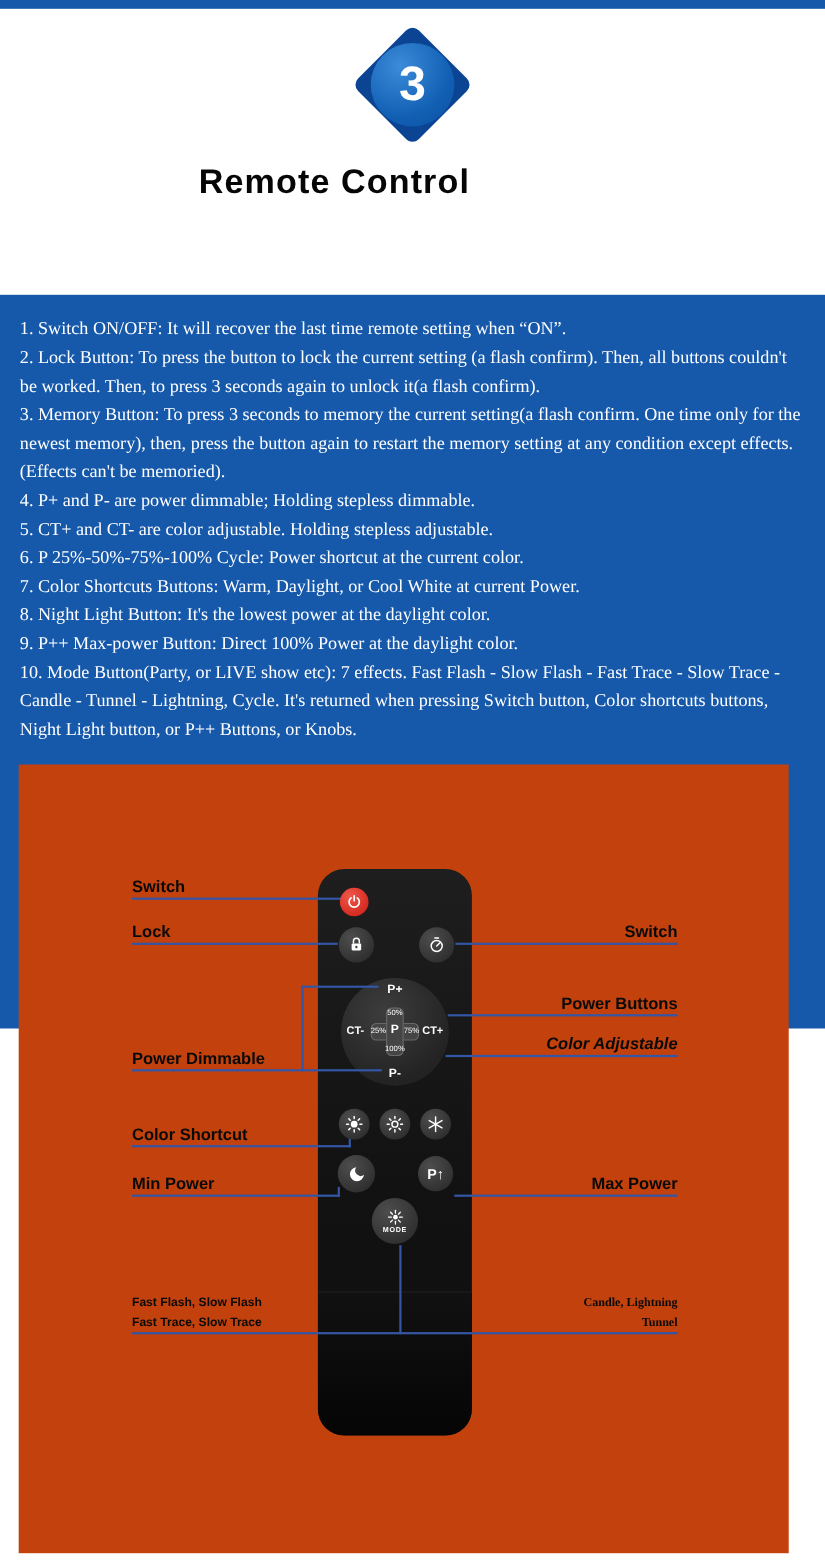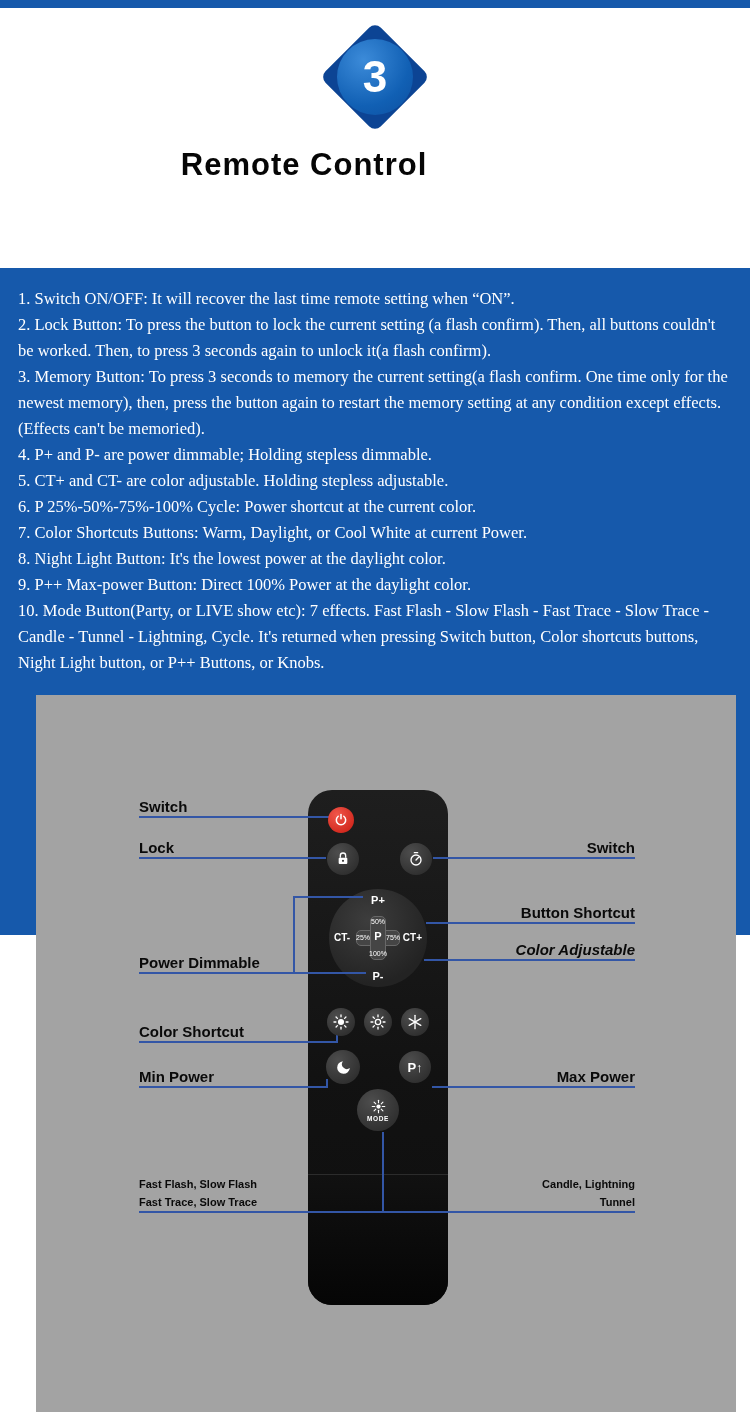--- a/index.html
+++ b/index.html
@@ -18,21 +18,21 @@
 
   .title { position:absolute; left:0; top:147px; width:608px; margin:0; text-align:center;
            font-size:31px; font-weight:bold; color:#060606; letter-spacing:1px; }
 
   
   .blue-section { position:absolute; left:0; top:268px; width:750px; height:667px; background:#1659ab; }
   .instructions { padding:18px 20px 0 18px; color:#fff; font-size:16.5px; line-height:26px; }
   .instructions p { margin:0;font-family:Liberation Serif, serif; }
 
   
-  .card { position:absolute; left:36px; top:695px; width:700px; height:717px; background:#a3a3a3; }
+  .card { position:absolute; left:17px; top:695px; width:700px; height:717px; background:#c2410c; }
 
   
   .remote { position:absolute; left:272px; top:95px; width:140px; height:515px; border-radius:24px;
             background:linear-gradient(180deg,#1e1e1e 0%, #121212 55%, #0e0e0e 100%); z-index:1; }
   .remote-bottom { position:absolute; left:0; bottom:0; width:140px; height:130px;
                    border-radius:0 0 24px 24px; border-top:1px solid #2c2c2c;
                    background:linear-gradient(180deg,#111 0%, #050505 100%); }
 
   
   .cline { position:absolute; background:#3356a6; z-index:3; }
@@ -127,24 +127,24 @@
     <div class="lbl" style="left:103px; top:144px;">Lock</div>
     <div class="lbl" style="left:103px; top:259px;">Power Dimmable</div>
     <div class="lbl" style="left:103px; top:328px;">Color Shortcut</div>
     <div class="lbl" style="left:103px; top:373px;">Min Power</div>
     <div class="lbl lbl-small" style="left:103px; top:481px;">
       <div>Fast Flash, Slow Flash</div>
       <div>Fast Trace, Slow Trace</div>
     </div>
 
     <div class="lbl lbl-r" style="right:101px; top:144px;">Switch</div>
-    <div class="lbl lbl-r" style="right:101px; top:209px;">Button Shortcut</div>
+    <div class="lbl lbl-r" style="right:101px; top:209px;">Power Buttons</div>
     <div class="lbl lbl-r" style="right:101px; top:246px;font-style:italic;">Color Adjustable</div>
     <div class="lbl lbl-r" style="right:101px; top:373px;">Max Power</div>
-    <div class="lbl lbl-r lbl-small" style="right:101px; top:481px;">
+    <div class="lbl lbl-r lbl-small" style="right:101px; top:481px;font-family:Liberation Serif, serif;">
       <div>Candle, Lightning</div>
       <div>Tunnel</div>
     </div>
 
     <div class="remote">
       <div class="remote-bottom"></div>
     </div>
 
     <div class="rbtn btn-power">
       <svg width="14" height="14" viewBox="0 0 24 24" fill="none" stroke="#fff" stroke-width="2.6" stroke-linecap="round">

